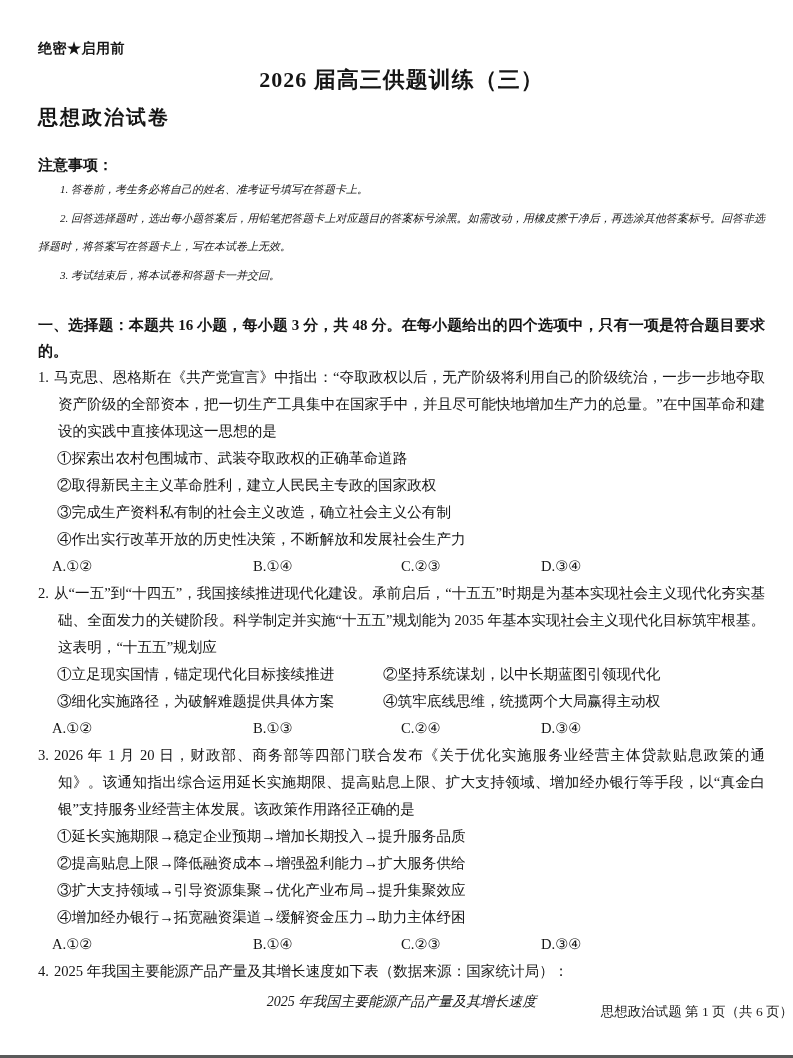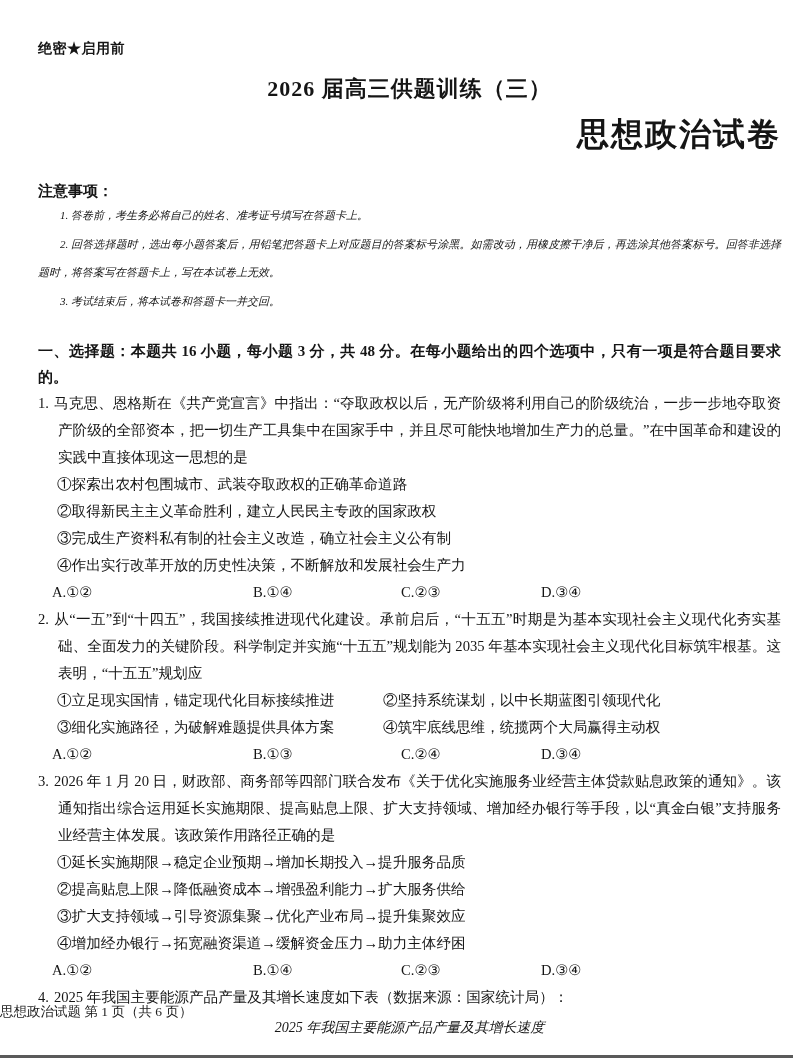--- a/index.html
+++ b/index.html
@@ -4,32 +4,32 @@
 <style>
   html, body { margin: 0; padding: 0; background: #ffffff; }
   body {
     width: 793px; height: 1058px; position: relative; overflow: hidden;
     font-family: "Liberation Serif", "DejaVu Serif", serif;
     color: #151515;
   }
   .page {
     box-sizing: border-box;
     width: 793px; height: 1058px;
-    padding: 40px 12px 0 38px;
+    padding: 40px 28px 0 38px;
     position: relative;
   }
   .classification {
     font-weight: bold; font-size: 14px; letter-spacing: 0.5px;
   }
   .title {
     text-align: center; font-weight: bold; font-size: 22px;
-    margin: 16px 0 0 0; letter-spacing: 1px;
+    margin: 7px 0 0 0; letter-spacing: 1px;
   }
   .subtitle {
-    text-align: right; font-weight: bold; font-size: 32px;
+    text-align: left; font-weight: bold; font-size: 20px;
     margin: 9px 0 0 0; letter-spacing: 2px;
   }
   .notice-heading {
     font-weight: bold; font-size: 15px; margin-top: 25px;
   }
   .notice-item {
     margin: 0; font-size: 11px; line-height: 28.5px;
     text-indent: 2em; font-style: italic; text-align: justify;
   }
   .section-heading {
@@ -50,21 +50,21 @@
   .choice { display: inline-block; }
   .choice:nth-child(1) { width: 163px; }
   .choice:nth-child(2) { width: 148px; margin-left: 38px; }
   .choice:nth-child(3) { width: 140px; }
   .table-title {
     text-align: center; font-style: italic; font-size: 14px;
     line-height: 27px; margin-top: 3px;
   }
   .footer {
     position: absolute; left: 0; top: 1003px; width: 793px;
-    text-align: left; font-size: 13.5px; color: #222;
+    text-align: right; font-size: 13.5px; color: #222;
   }
   .bottom-bar {
     position: absolute; left: 0; bottom: 0; width: 793px; height: 3px;
   }
 </style>
 </head>
 <body>
 
 <div class="page">
 

